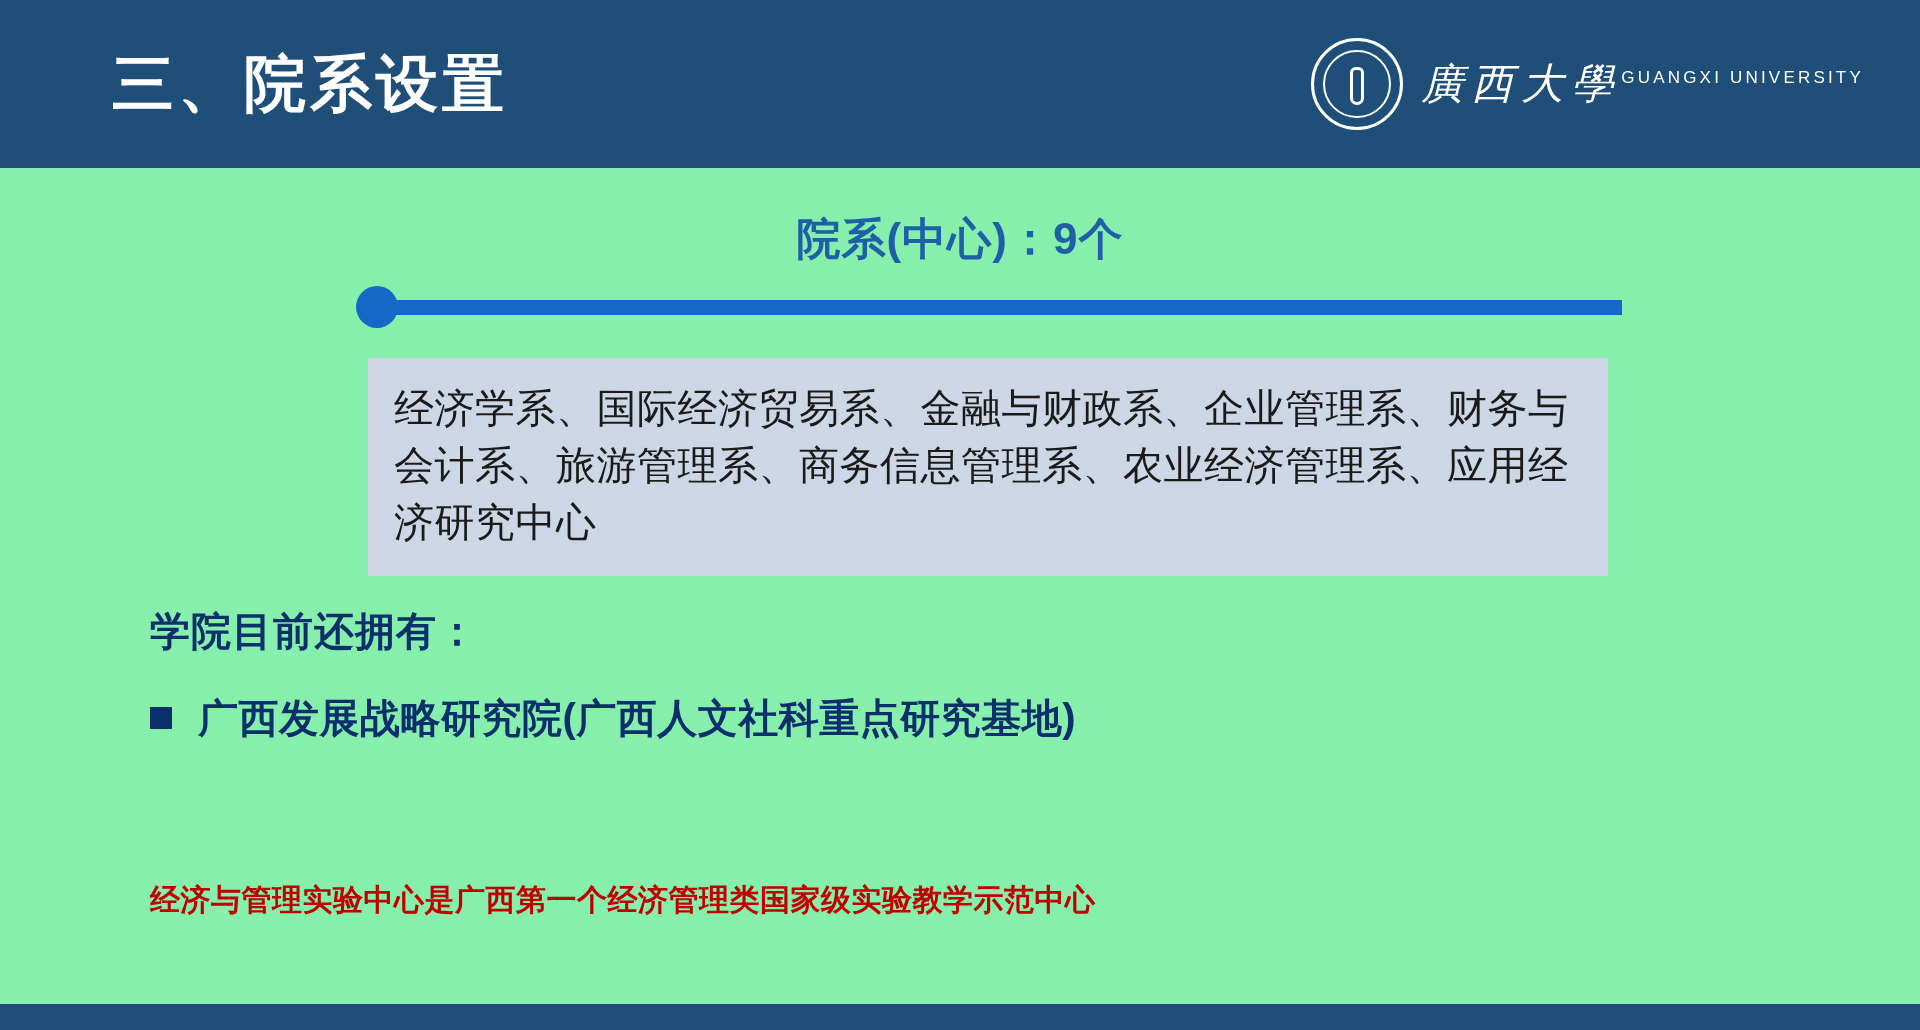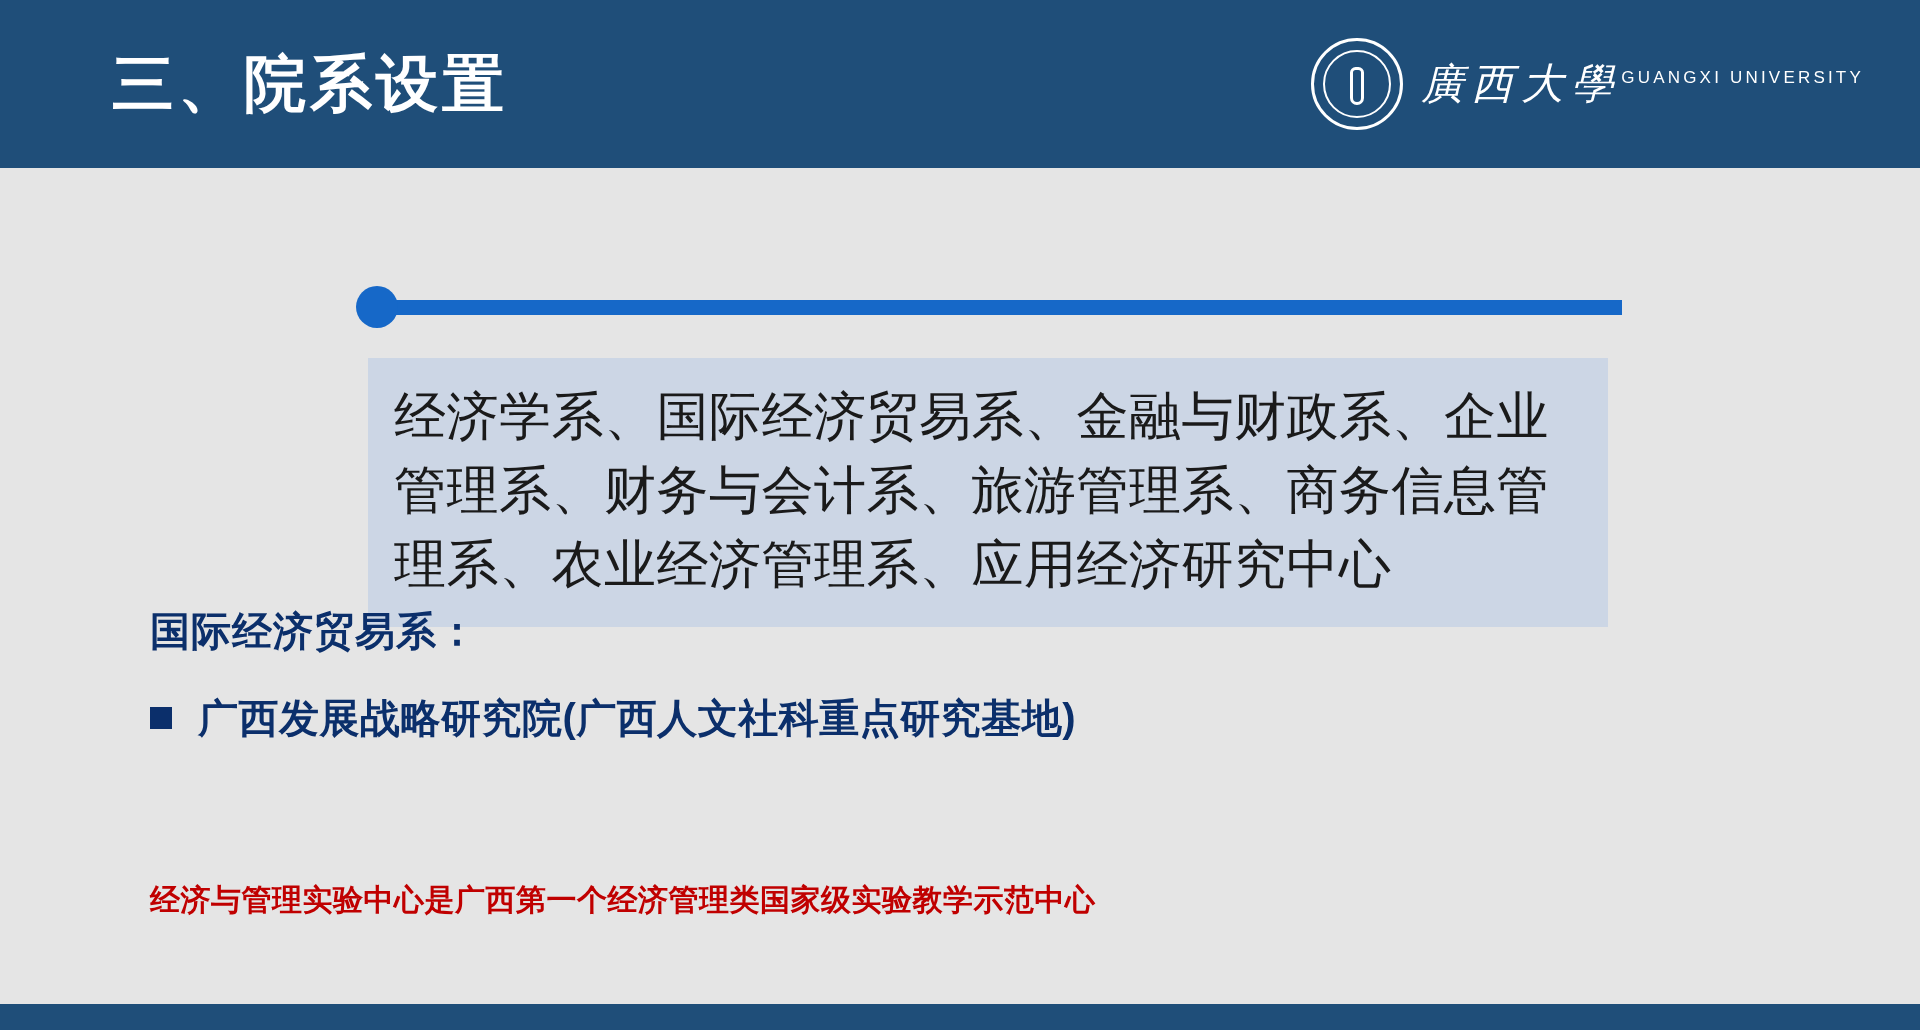--- a/index.html
+++ b/index.html
@@ -10,21 +10,21 @@
   body {
     width: 1920px;
     height: 1030px;
     font-family: "Liberation Sans", sans-serif;
     overflow: hidden;
   }
   .slide {
     position: relative;
     width: 1920px;
     height: 1030px;
-    background: #e5e5e5;
+    background: #86efac;
     box-sizing: border-box;
   }
   
   .header-bar {
     position: absolute;
     left: 0;
     top: 0;
     width: 1920px;
     height: 168px;
     background: #1f4e79;
@@ -137,21 +137,21 @@
   
   .dept-box {
     position: absolute;
     left: 368px;
     top: 358px;
     width: 1240px;
     box-sizing: border-box;
     background: #ccd6e5;
     padding: 22px 26px 26px 26px;
     color: #1a1a1a;
-    font-size: 52px;
+    font-size: 40px;
     line-height: 1.42;
     letter-spacing: 0.5px;
   }
   
   .sub-title {
     position: absolute;
     left: 150px;
     top: 604px;
     font-size: 40px;
     font-weight: bold;
@@ -214,29 +214,30 @@
     <div class="header-title">三、院系设置</div>
     <div class="logo-block">
       <div class="logo-seal"></div>
       <div class="logo-text">
         <div class="logo-cn">廣西大學</div>
         <div class="logo-en">GUANGXI UNIVERSITY</div>
       </div>
     </div>
   </div>
 
+  <div class="section-heading">院系(中心)：9个</div>
 
   <div class="rule-wrap">
     <div class="rule-line"></div>
     <div class="rule-dot"></div>
   </div>
 
   <div class="dept-box">经济学系、国际经济贸易系、金融与财政系、企业管理系、财务与会计系、旅游管理系、商务信息管理系、农业经济管理系、应用经济研究中心</div>
 
-  <div class="sub-title">国际经济贸易系：</div>
+  <div class="sub-title">学院目前还拥有：</div>
 
   <div class="bullet-list">
     <div class="bullet-item">
       <span class="bullet-square"></span>
       <span class="bullet-text">广西发展战略研究院(广西人文社科重点研究基地)</span>
     </div>
   </div>
 
   <div class="red-note">经济与管理实验中心是广西第一个经济管理类国家级实验教学示范中心</div>
 

